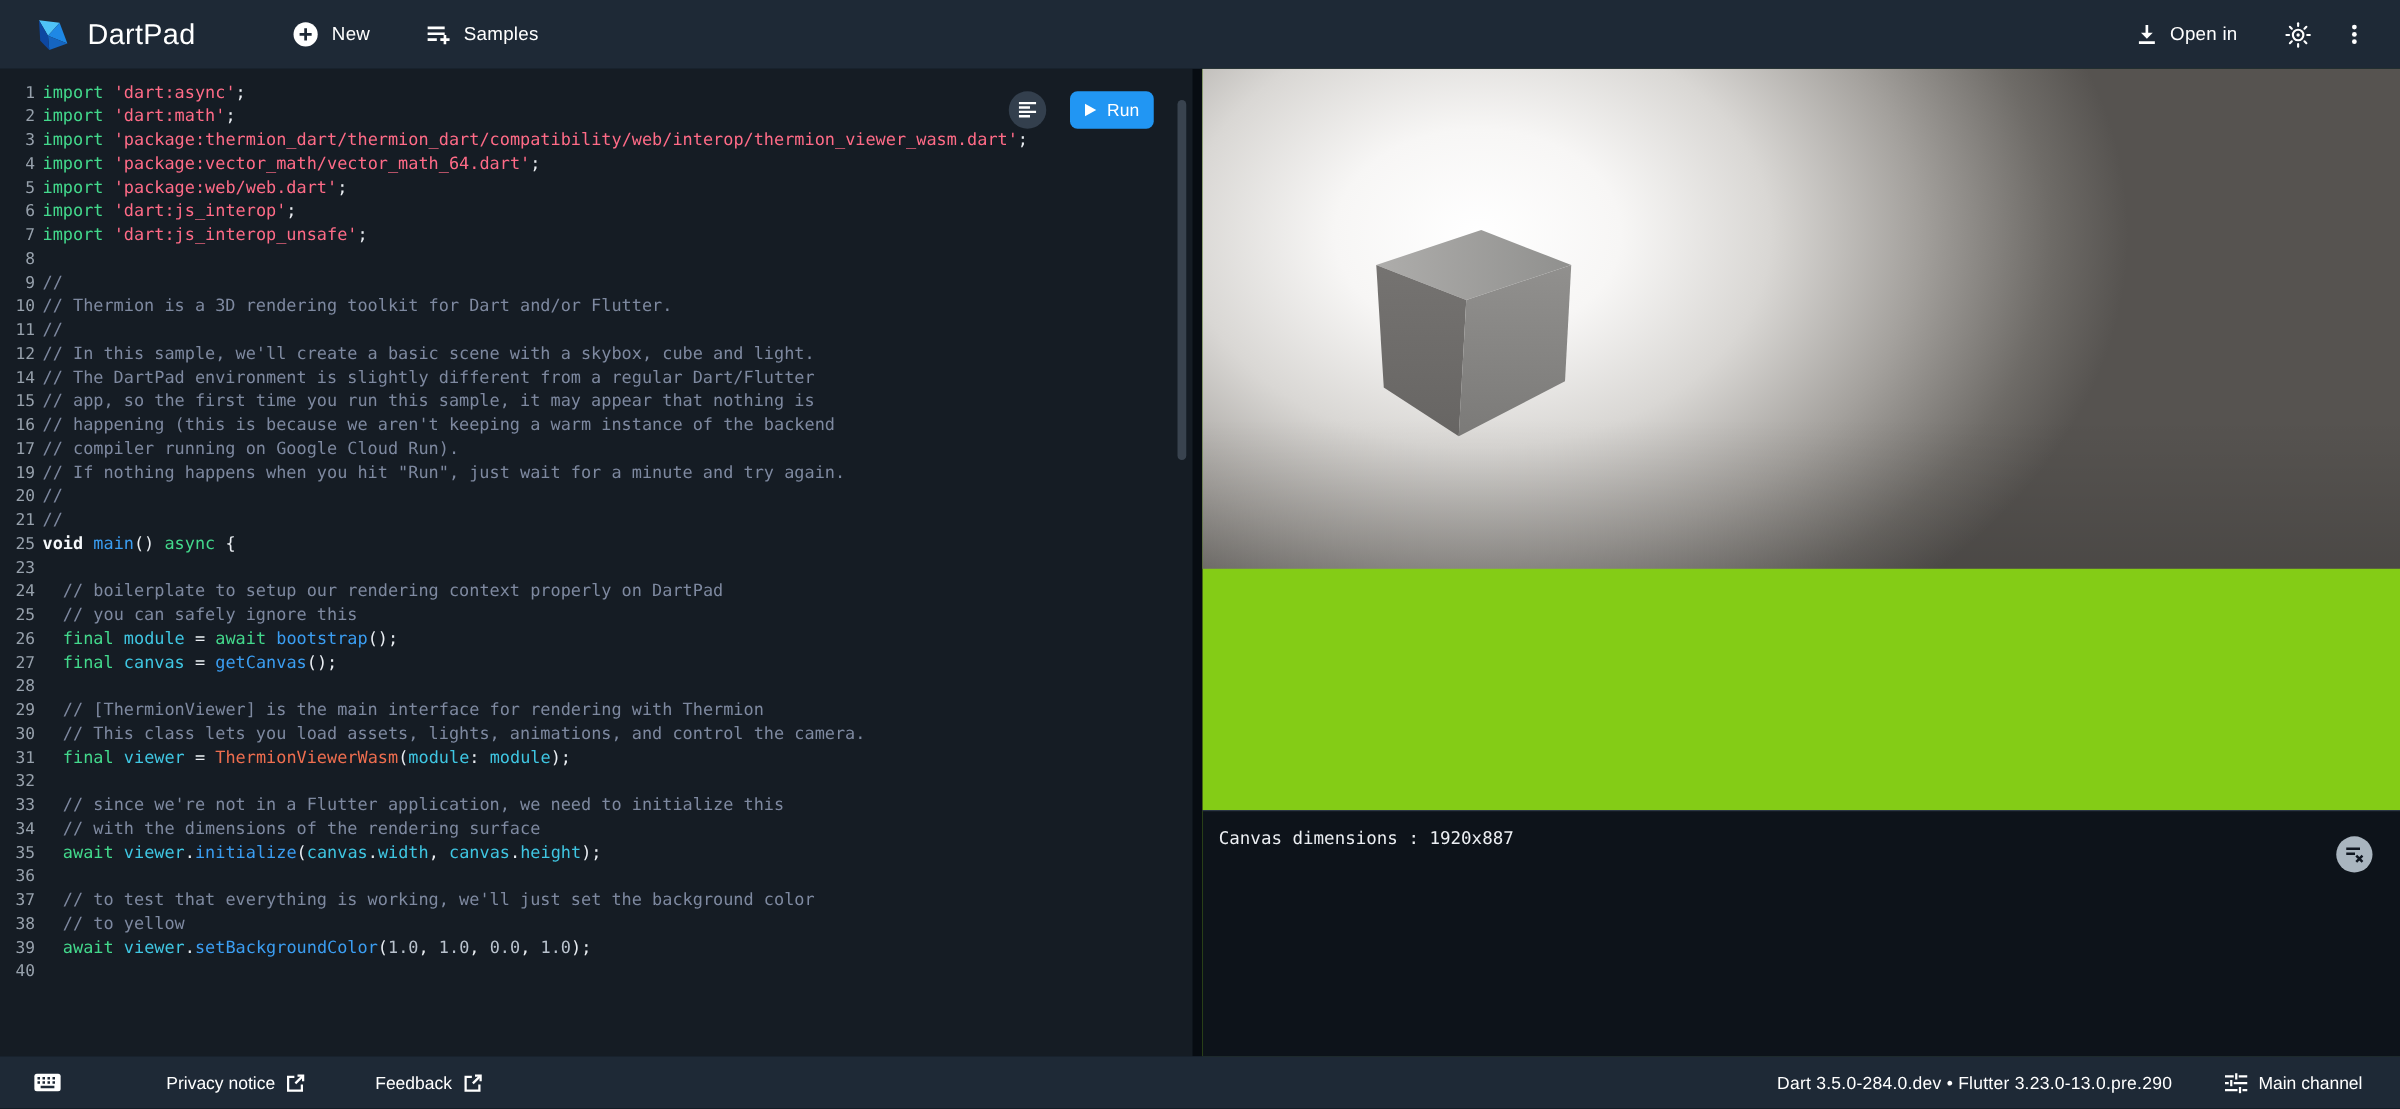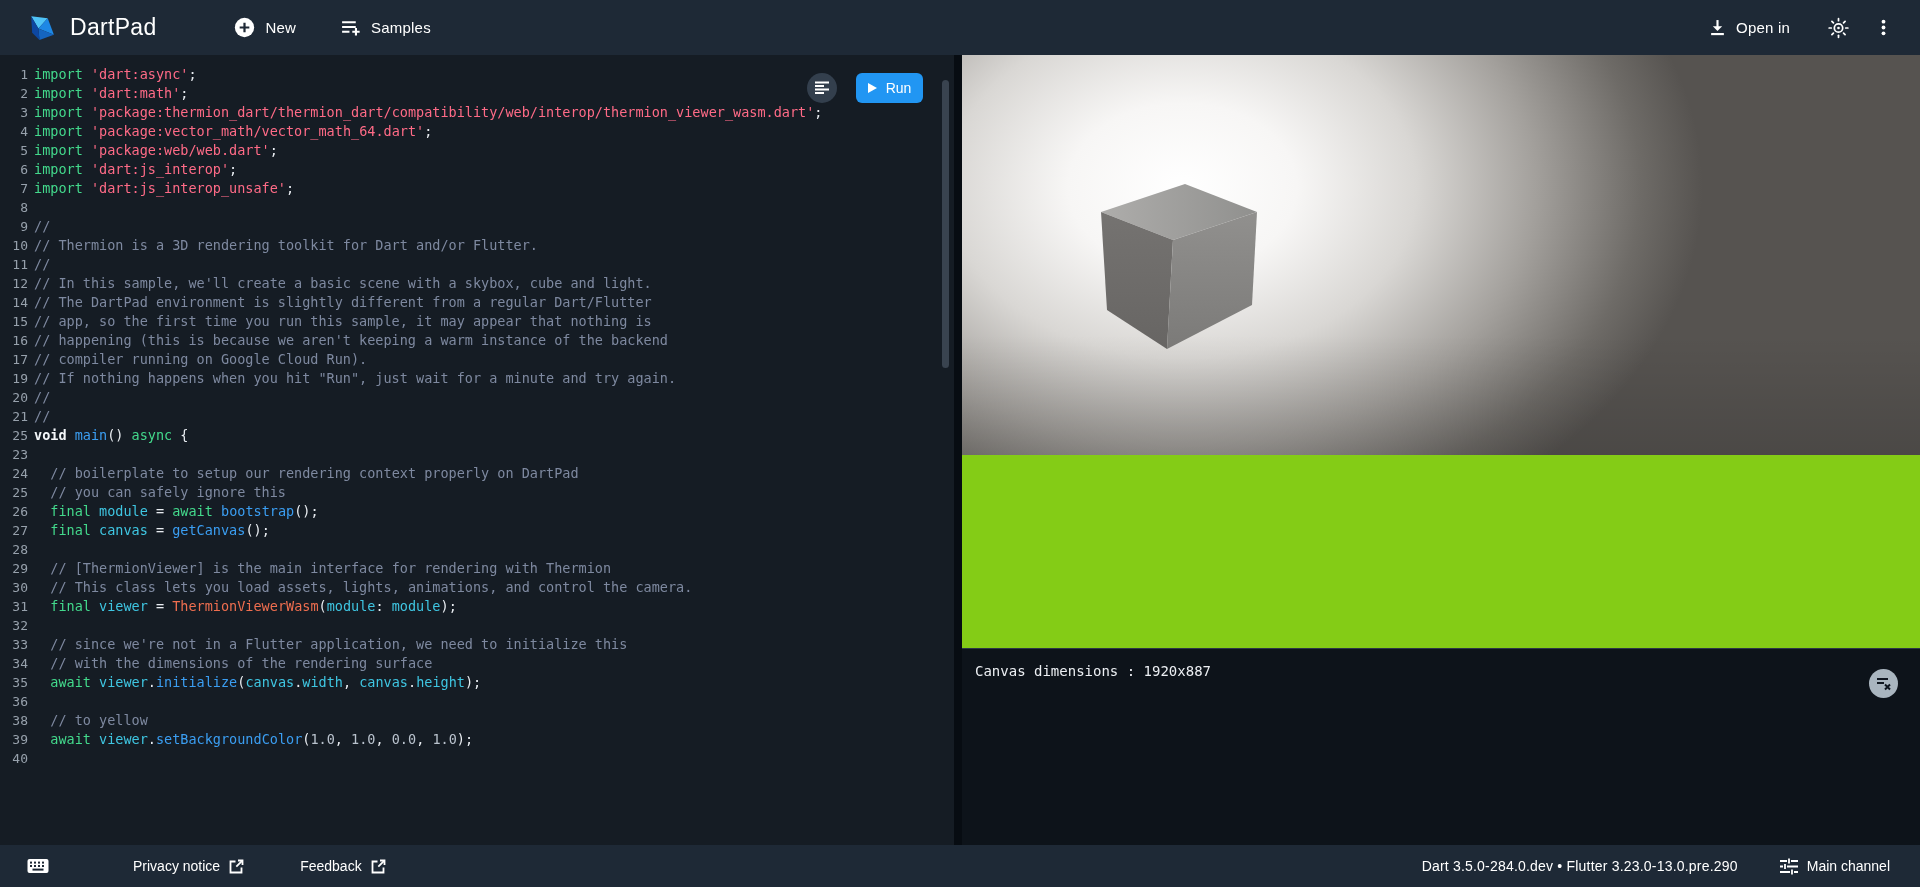--- a/index.html
+++ b/index.html
@@ -231,20 +231,21 @@
           <div class="code-line"><span class="ln">27</span><span class="tok-p">  </span><span class="tok-k">final</span><span class="tok-p"> </span><span class="tok-v">canvas</span><span class="tok-p"> = </span><span class="tok-f">getCanvas</span><span class="tok-p">();</span></div>
           <div class="code-line"><span class="ln">28</span></div>
           <div class="code-line"><span class="ln">29</span><span class="tok-p">  </span><span class="tok-c">// [ThermionViewer] is the main interface for rendering with Thermion</span></div>
           <div class="code-line"><span class="ln">30</span><span class="tok-p">  </span><span class="tok-c">// This class lets you load assets, lights, animations, and control the camera.</span></div>
           <div class="code-line"><span class="ln">31</span><span class="tok-p">  </span><span class="tok-k">final</span><span class="tok-p"> </span><span class="tok-v">viewer</span><span class="tok-p"> = </span><span class="tok-cl">ThermionViewerWasm</span><span class="tok-p">(</span><span class="tok-v">module</span><span class="tok-p">: </span><span class="tok-v">module</span><span class="tok-p">);</span></div>
           <div class="code-line"><span class="ln">32</span></div>
           <div class="code-line"><span class="ln">33</span><span class="tok-p">  </span><span class="tok-c">// since we're not in a Flutter application, we need to initialize this</span></div>
           <div class="code-line"><span class="ln">34</span><span class="tok-p">  </span><span class="tok-c">// with the dimensions of the rendering surface</span></div>
           <div class="code-line"><span class="ln">35</span><span class="tok-p">  </span><span class="tok-k">await</span><span class="tok-p"> </span><span class="tok-v">viewer</span><span class="tok-p">.</span><span class="tok-f">initialize</span><span class="tok-p">(</span><span class="tok-v">canvas</span><span class="tok-p">.</span><span class="tok-v">width</span><span class="tok-p">, </span><span class="tok-v">canvas</span><span class="tok-p">.</span><span class="tok-v">height</span><span class="tok-p">);</span></div>
           <div class="code-line"><span class="ln">36</span></div>
+          <div class="code-line"><span class="ln">37</span><span class="tok-p">  </span><span class="tok-c">// to test that everything is working, we'll just set the background color</span></div>
           <div class="code-line"><span class="ln">38</span><span class="tok-p">  </span><span class="tok-c">// to yellow</span></div>
           <div class="code-line"><span class="ln">39</span><span class="tok-p">  </span><span class="tok-k">await</span><span class="tok-p"> </span><span class="tok-v">viewer</span><span class="tok-p">.</span><span class="tok-f">setBackgroundColor</span><span class="tok-p">(</span><span class="tok-n">1.0</span><span class="tok-p">, </span><span class="tok-n">1.0</span><span class="tok-p">, </span><span class="tok-n">0.0</span><span class="tok-p">, </span><span class="tok-n">1.0</span><span class="tok-p">);</span></div>
           <div class="code-line"><span class="ln">40</span></div>
         </div>
 
       <button class="format-btn">
         <span style="display:inline-flex">
           <svg viewBox="0 0 14 14" width="14" height="14">
             <path d="M0 1.5 H14 M0 5 H9 M0 8.5 H14 M0 12 H9" stroke="#ffffff" stroke-width="1.9"></path>
           </svg>

